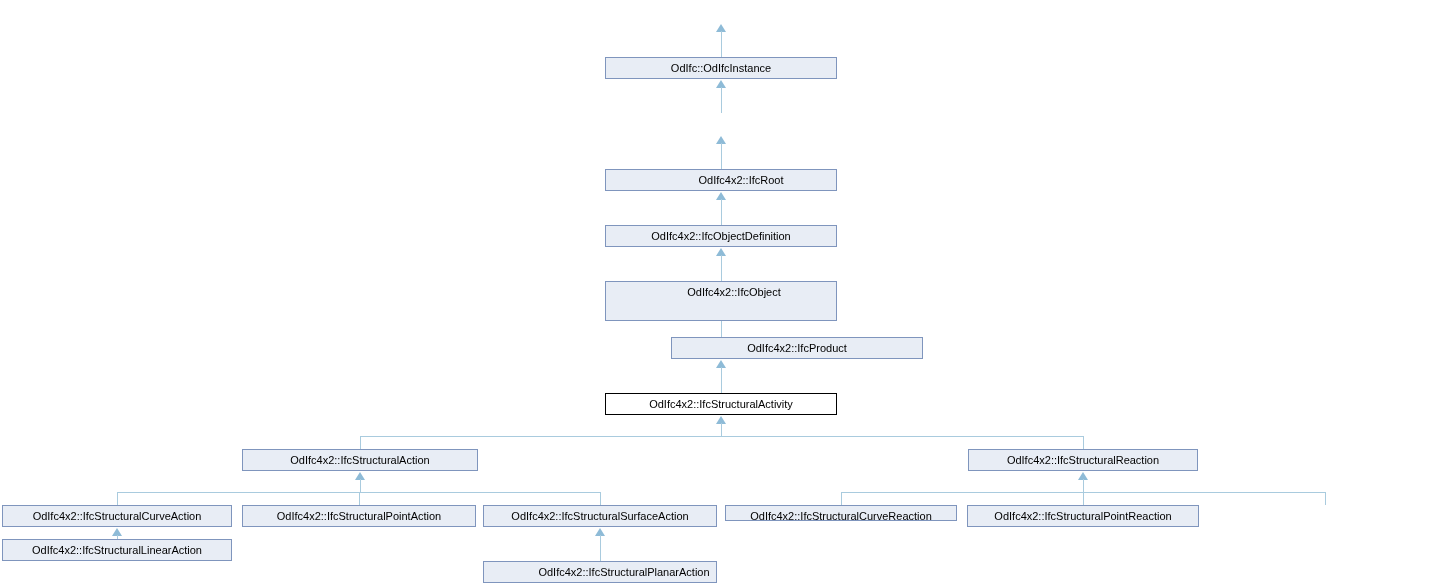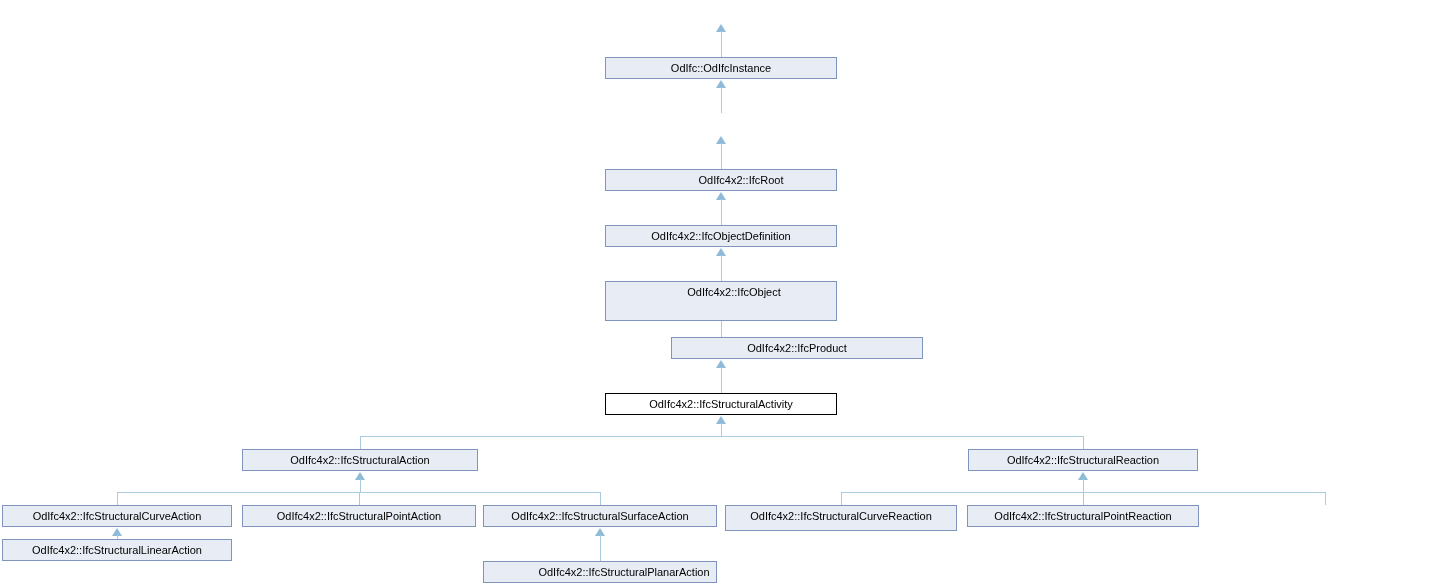--- a/index.html
+++ b/index.html
@@ -55,21 +55,21 @@
     <div class="node base" style="left: 605px; top: 169px; width: 232px; height: 22px; padding-left: 40px;">OdIfc4x2::IfcRoot</div>
     <div class="node base" style="left: 605px; top: 225px; width: 232px; height: 22px;">OdIfc4x2::IfcObjectDefinition</div>
     <div class="node base" style="left: 605px; top: 281px; width: 232px; height: 40px; padding-left: 26px;">OdIfc4x2::IfcObject</div>
     <div class="node base" style="left: 639px; top: 337px; width: 252px; height: 22px; margin-left: 32px;">OdIfc4x2::IfcProduct</div>
     <div class="node current" style="left: 605px; top: 393px; width: 232px; height: 22px;">OdIfc4x2::IfcStructuralActivity</div>
     <div class="node base" style="left: 242px; top: 449px; width: 236px; height: 22px;">OdIfc4x2::IfcStructuralAction</div>
     <div class="node base" style="left: 968px; top: 449px; width: 230px; height: 22px;">OdIfc4x2::IfcStructuralReaction</div>
     <div class="node base" style="left: 2px; top: 505px; width: 230px; height: 22px;">OdIfc4x2::IfcStructuralCurveAction</div>
     <div class="node base" style="left: 242px; top: 505px; width: 234px; height: 22px;">OdIfc4x2::IfcStructuralPointAction</div>
     <div class="node base" style="left: 483px; top: 505px; width: 234px; height: 22px;">OdIfc4x2::IfcStructuralSurfaceAction</div>
-    <div class="node base" style="left: 725px; top: 505px; width: 232px; height: 26px;">OdIfc4x2::IfcStructuralCurveReaction</div>
+    <div class="node base" style="left: 725px; top: 505px; width: 232px; height: 16px;">OdIfc4x2::IfcStructuralCurveReaction</div>
     <div class="node base" style="left: 967px; top: 505px; width: 232px; height: 22px;">OdIfc4x2::IfcStructuralPointReaction</div>
     <div class="node base" style="left: 2px; top: 539px; width: 230px; height: 22px;">OdIfc4x2::IfcStructuralLinearAction</div>
     <div class="node base" style="left: 483px; top: 561px; width: 234px; height: 22px; padding-left: 48px;">OdIfc4x2::IfcStructuralPlanarAction</div>
     <div class="arrowhead" style="left: 716px; top: 24px;"></div>
     <div class="edge" style="left: 721px; top: 31px; width: 1px; height: 26px;"></div>
     <div class="arrowhead" style="left: 716px; top: 80px;"></div>
     <div class="edge" style="left: 721px; top: 87px; width: 1px; height: 26px;"></div>
     <div class="arrowhead" style="left: 716px; top: 136px;"></div>
     <div class="edge" style="left: 721px; top: 143px; width: 1px; height: 26px;"></div>
     <div class="arrowhead" style="left: 716px; top: 192px;"></div>

